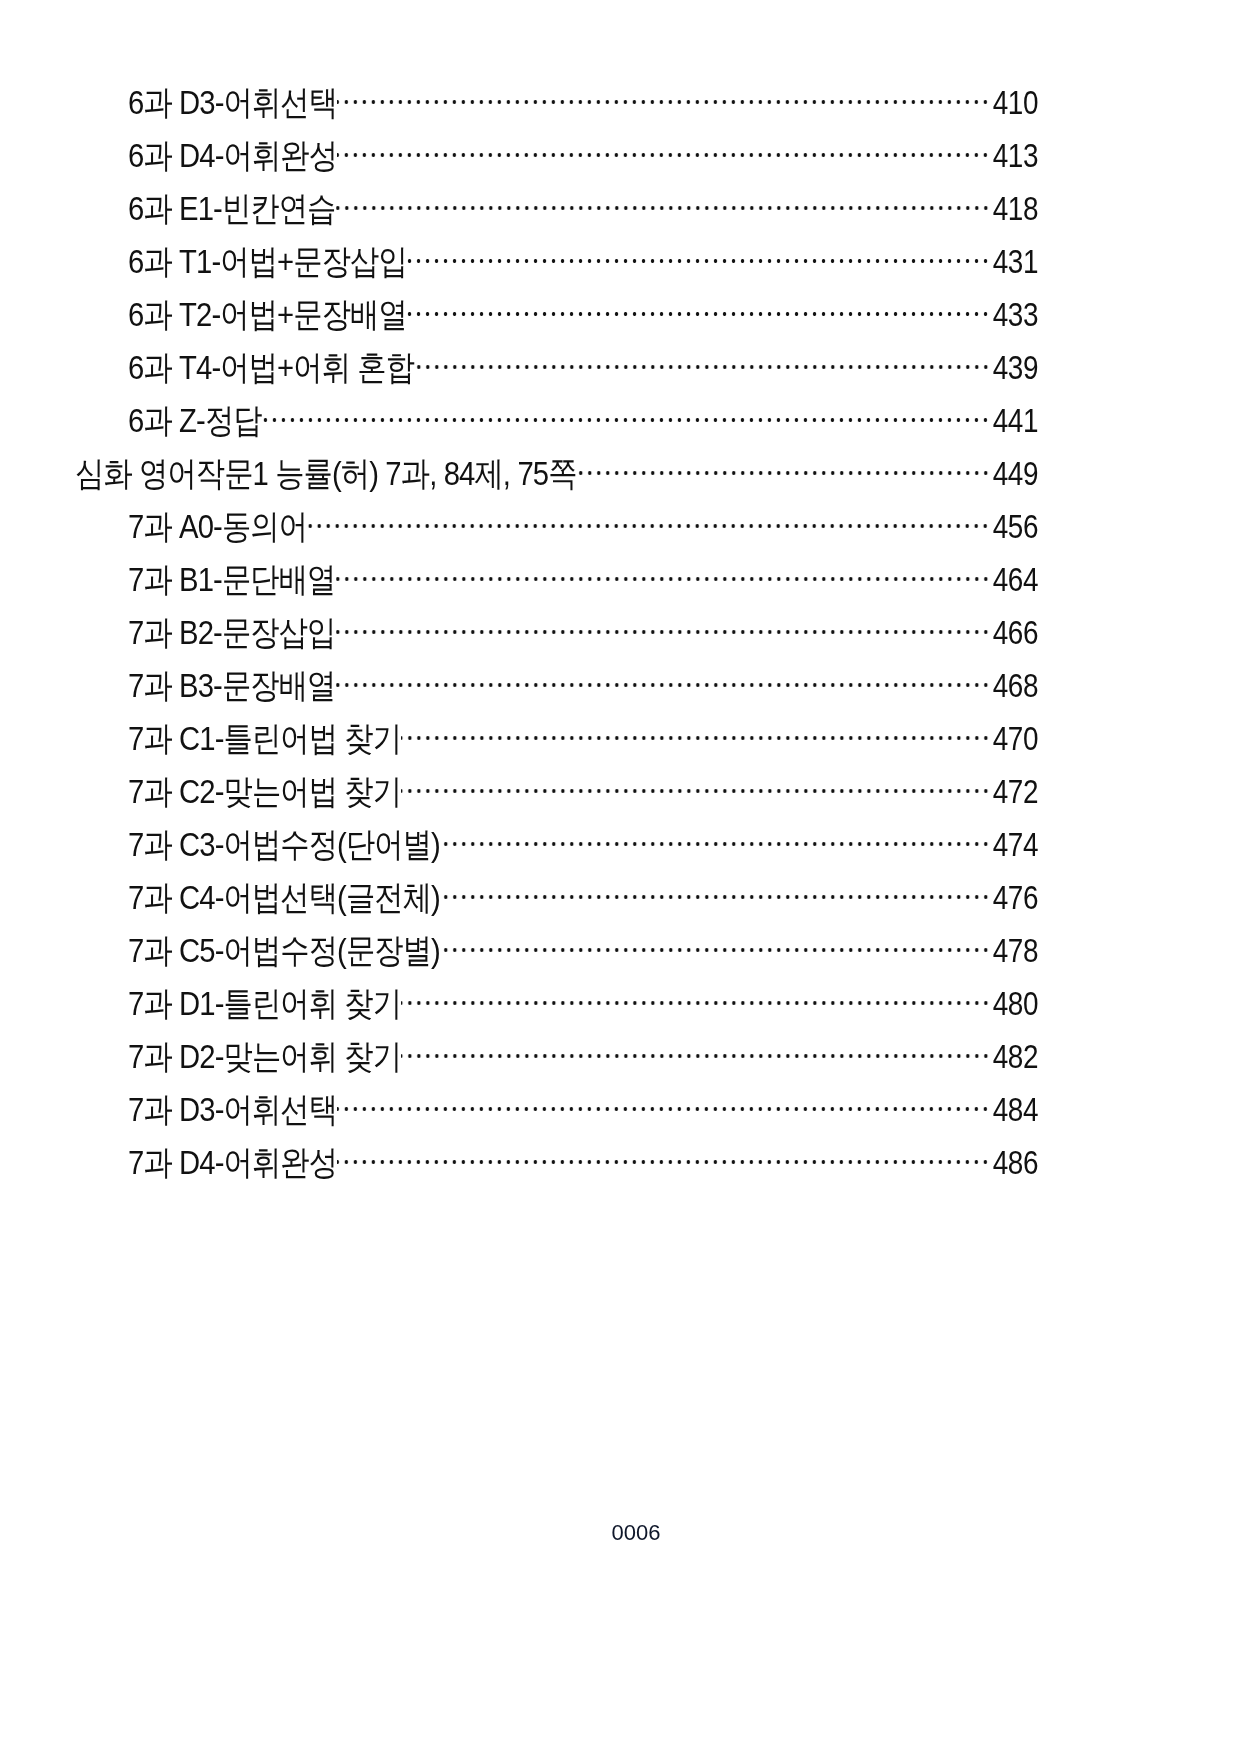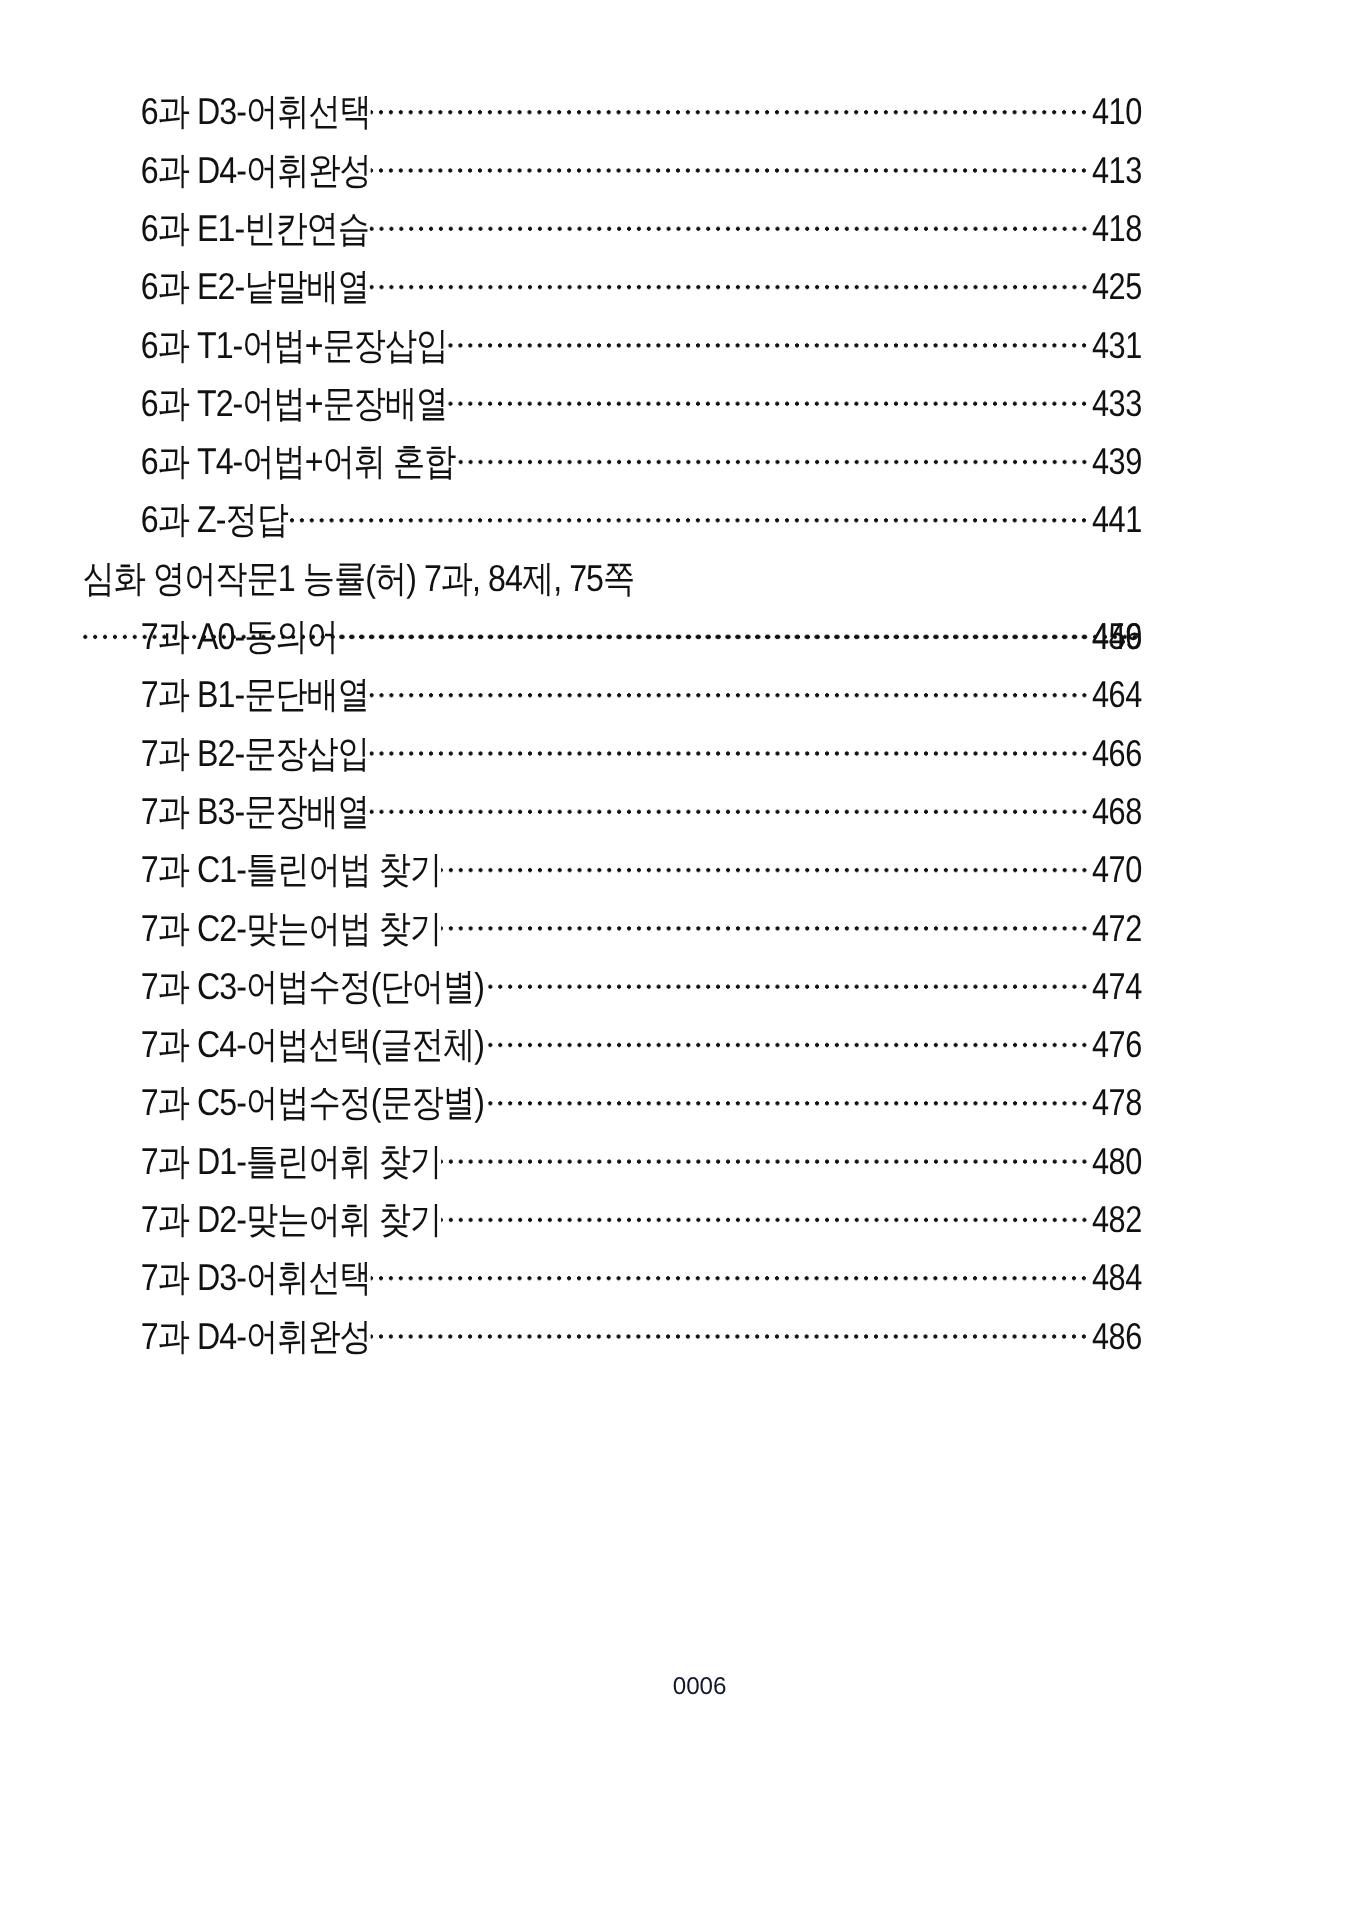--- a/index.html
+++ b/index.html
@@ -18,28 +18,29 @@
     .toc {
       position: absolute;
       left: 0;
       top: 76px;
       width: 1240px;
     }
     .toc-entry {
       position: relative;
       height: 53px;
       display: flex;
+      align-items: center;
       box-sizing: border-box;
       padding-right: 202px;
       font-size: 34px;
       line-height: 53px;
       white-space: nowrap;
     }
     .toc-entry.level-2 { padding-left: 128px; }
-    .toc-entry.level-1 { padding-left: 75px; flex-direction: column; }
+    .toc-entry.level-1 { padding-left: 75px; }
     .toc-title {
       flex: 0 0 auto;
       letter-spacing: -1px;
       transform: scaleX(0.86);
       transform-origin: left center;
       display: inline-block;
     }
     .toc-leader {
       flex: 1 1 auto;
       height: 53px;
@@ -90,25 +91,20 @@
   </div>
   <div class="toc-entry level-2">
     <span class="toc-title" style="margin-right: -33.899px;">6과 D4-어휘완성</span>
     <span class="toc-leader"></span>
     <span class="toc-page" style="margin-left: -10.08px;">413</span>
   </div>
   <div class="toc-entry level-2">
     <span class="toc-title" style="margin-right: -33.5116px;">6과 E1-빈칸연습</span>
     <span class="toc-leader"></span>
     <span class="toc-page" style="margin-left: -10.08px;">418</span>
-  </div>
-  <div class="toc-entry level-2">
-    <span class="toc-title" style="margin-right: -33.5116px;">6과 E2-낱말배열</span>
-    <span class="toc-leader"></span>
-    <span class="toc-page" style="margin-left: -10.08px;">425</span>
   </div>
   <div class="toc-entry level-2">
     <span class="toc-title" style="margin-right: -45.1719px;">6과 T1-어법+문장삽입</span>
     <span class="toc-leader"></span>
     <span class="toc-page" style="margin-left: -10.08px;">431</span>
   </div>
   <div class="toc-entry level-2">
     <span class="toc-title" style="margin-right: -45.1719px;">6과 T2-어법+문장배열</span>
     <span class="toc-leader"></span>
     <span class="toc-page" style="margin-left: -10.08px;">433</span>

